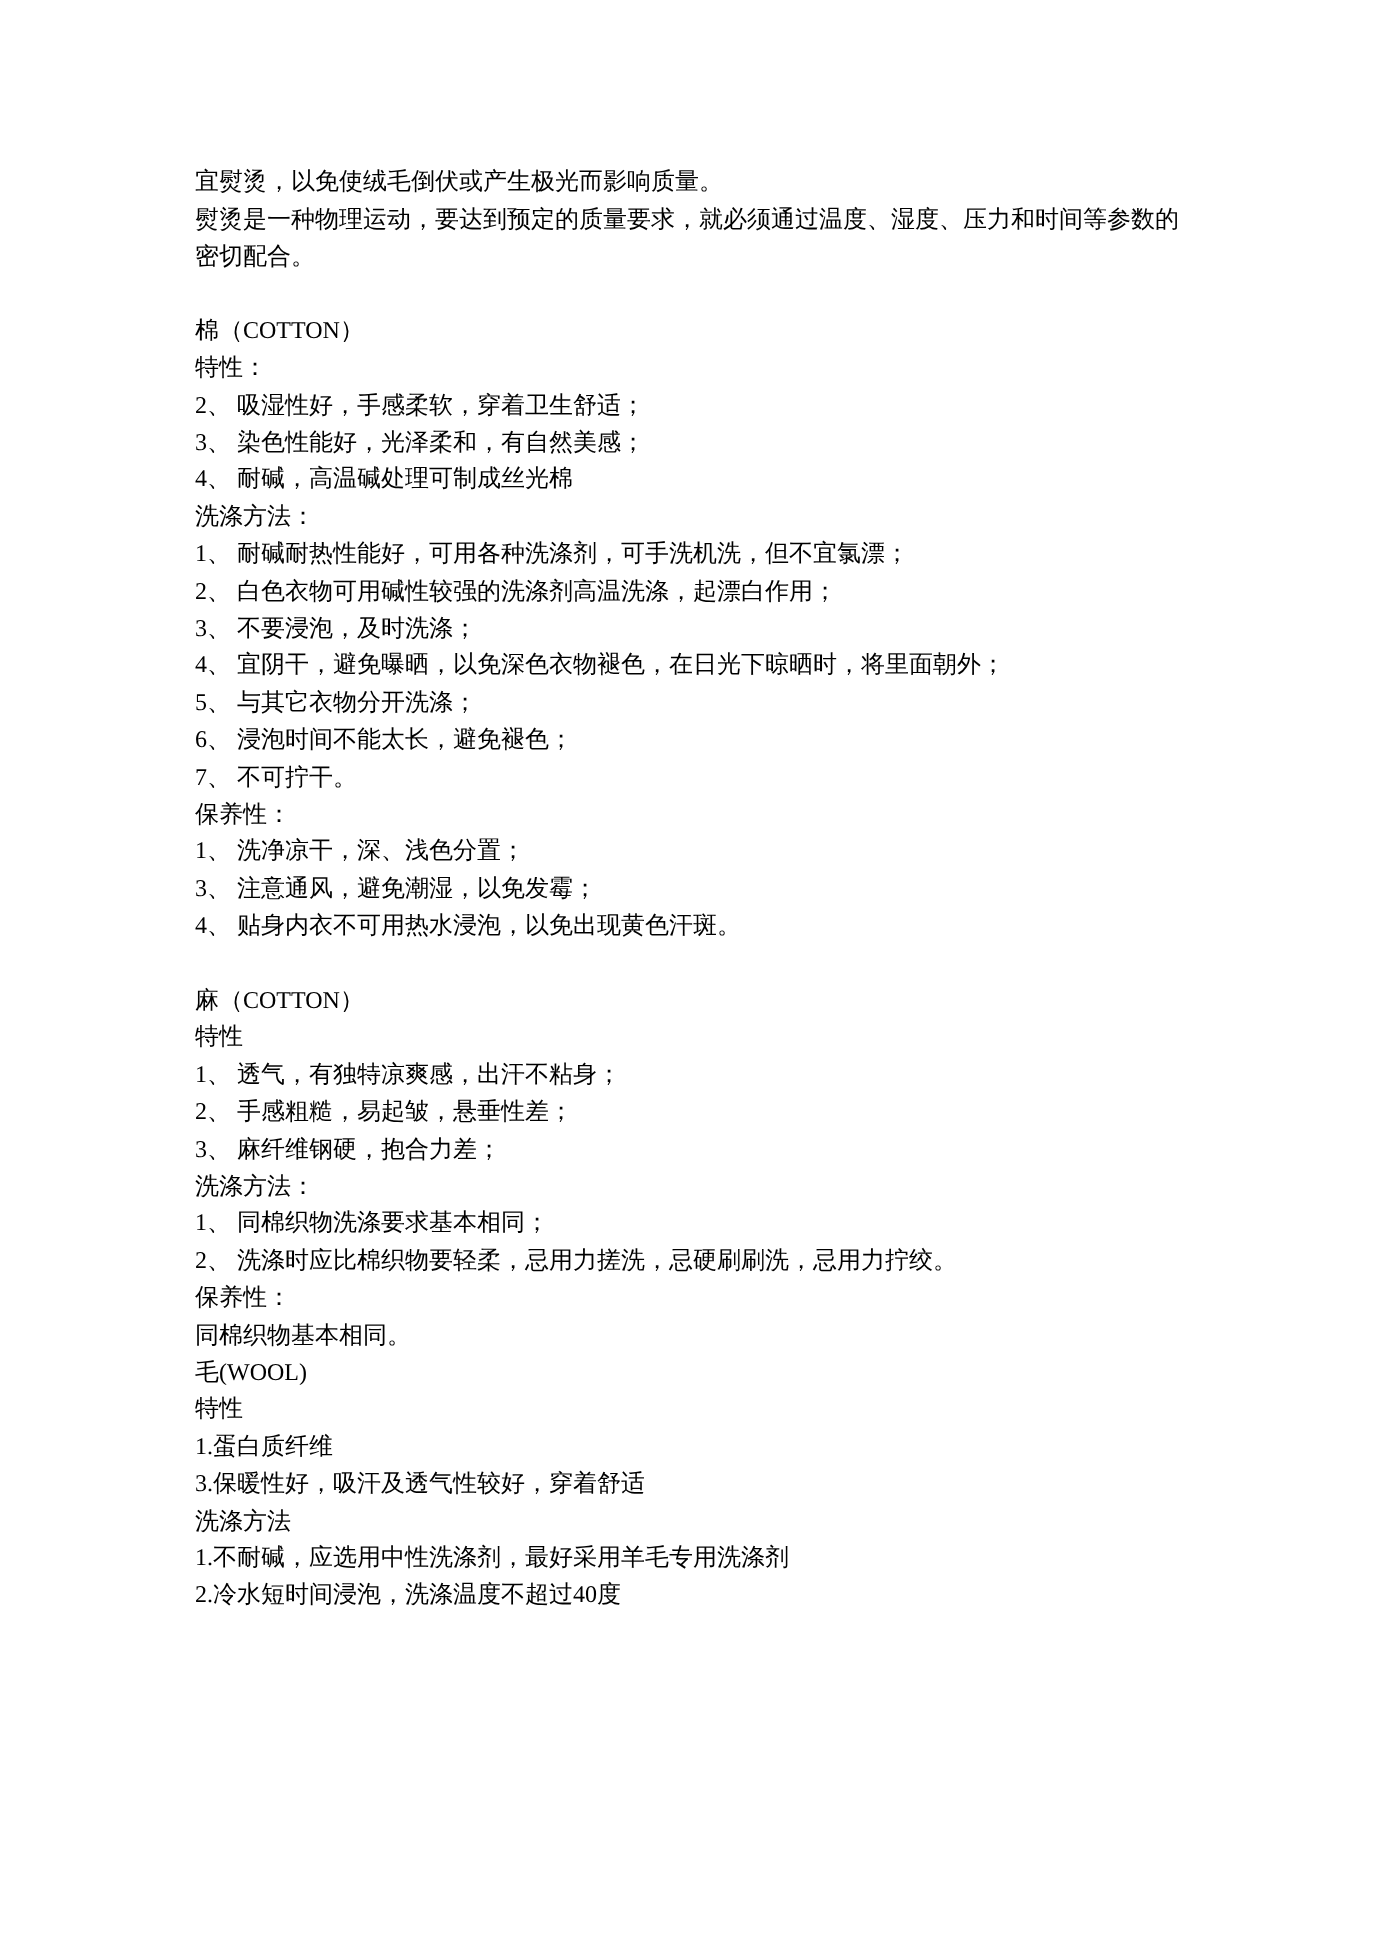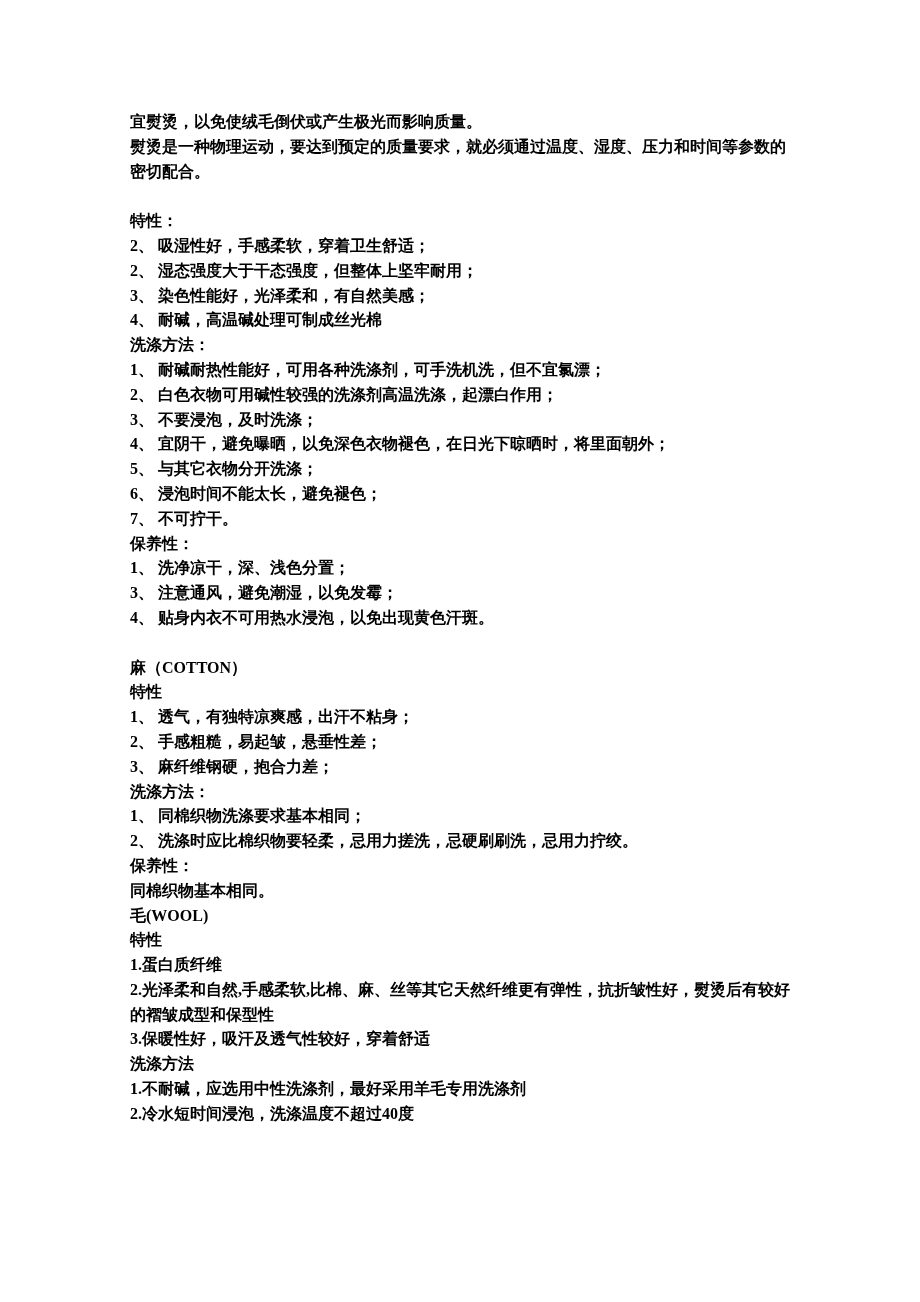--- a/index.html
+++ b/index.html
@@ -13,33 +13,32 @@
   }
   .page {
     width: 920px;
     min-height: 1302px;
     padding: 110px 130px 110px 130px;
     box-sizing: border-box;
   }
   p {
     margin: 0;
     padding: 0;
-    font-weight: bold;
   }
 </style>
 </head>
 <body>
 
 <div class="page">
   <p>宜熨烫，以免使绒毛倒伏或产生极光而影响质量。</p>
   <p>熨烫是一种物理运动，要达到预定的质量要求，就必须通过温度、湿度、压力和时间等参数的密切配合。</p>
   <p>&nbsp;</p>
+  <p>棉（COTTON）</p>
   <p>特性：</p>
   <p>2、 吸湿性好，手感柔软，穿着卫生舒适；</p>
-  <p>2、 湿态强度大于干态强度，但整体上坚牢耐用；</p>
   <p>3、 染色性能好，光泽柔和，有自然美感；</p>
   <p>4、 耐碱，高温碱处理可制成丝光棉</p>
   <p>洗涤方法：</p>
   <p>1、 耐碱耐热性能好，可用各种洗涤剂，可手洗机洗，但不宜氯漂；</p>
   <p>2、 白色衣物可用碱性较强的洗涤剂高温洗涤，起漂白作用；</p>
   <p>3、 不要浸泡，及时洗涤；</p>
   <p>4、 宜阴干，避免曝晒，以免深色衣物褪色，在日光下晾晒时，将里面朝外；</p>
   <p>5、 与其它衣物分开洗涤；</p>
   <p>6、 浸泡时间不能太长，避免褪色；</p>
   <p>7、 不可拧干。</p>
@@ -54,18 +53,17 @@
   <p>2、 手感粗糙，易起皱，悬垂性差；</p>
   <p>3、 麻纤维钢硬，抱合力差；</p>
   <p>洗涤方法：</p>
   <p>1、 同棉织物洗涤要求基本相同；</p>
   <p>2、 洗涤时应比棉织物要轻柔，忌用力搓洗，忌硬刷刷洗，忌用力拧绞。</p>
   <p>保养性：</p>
   <p>同棉织物基本相同。</p>
   <p>毛(WOOL)</p>
   <p>特性</p>
   <p>1.蛋白质纤维</p>
-  <p>2.光泽柔和自然,手感柔软,比棉、麻、丝等其它天然纤维更有弹性，抗折皱性好，熨烫后有较好的褶皱成型和保型性</p>
   <p>3.保暖性好，吸汗及透气性较好，穿着舒适</p>
   <p>洗涤方法</p>
   <p>1.不耐碱，应选用中性洗涤剂，最好采用羊毛专用洗涤剂</p>
   <p>2.冷水短时间浸泡，洗涤温度不超过40度</p>
 </div>
 
 </body></html>

